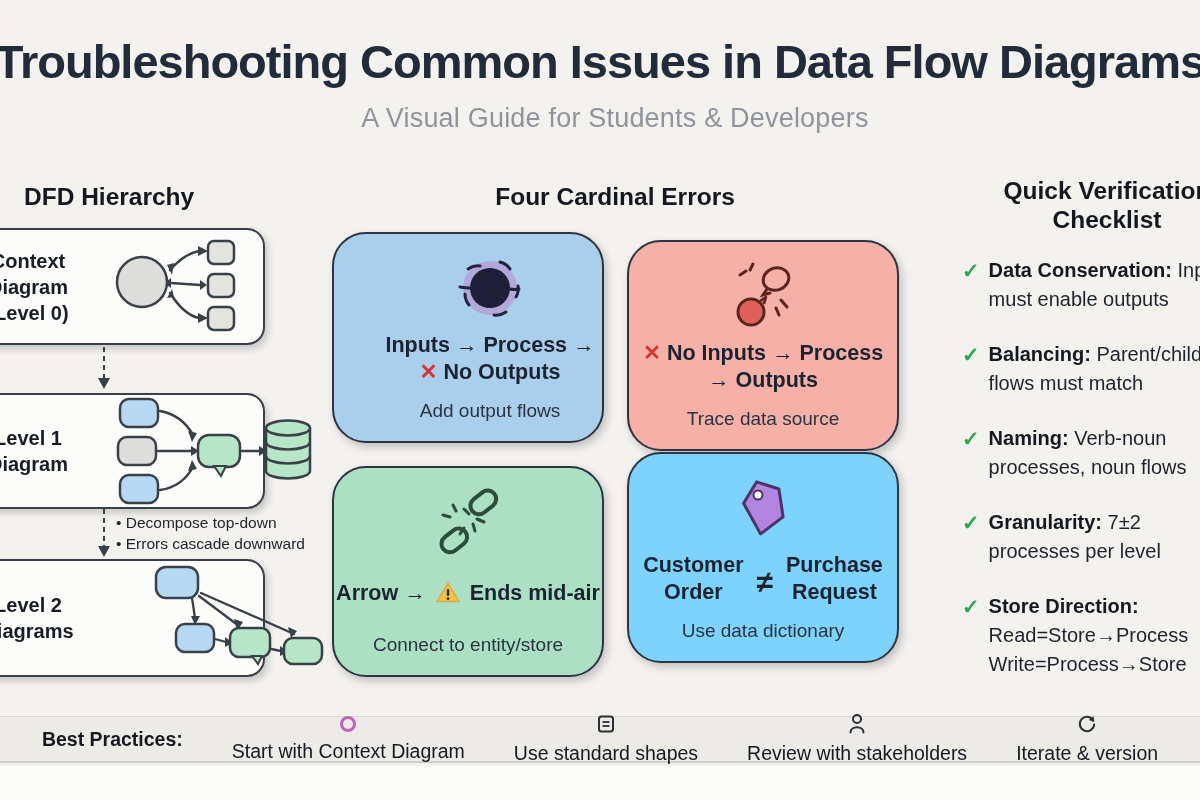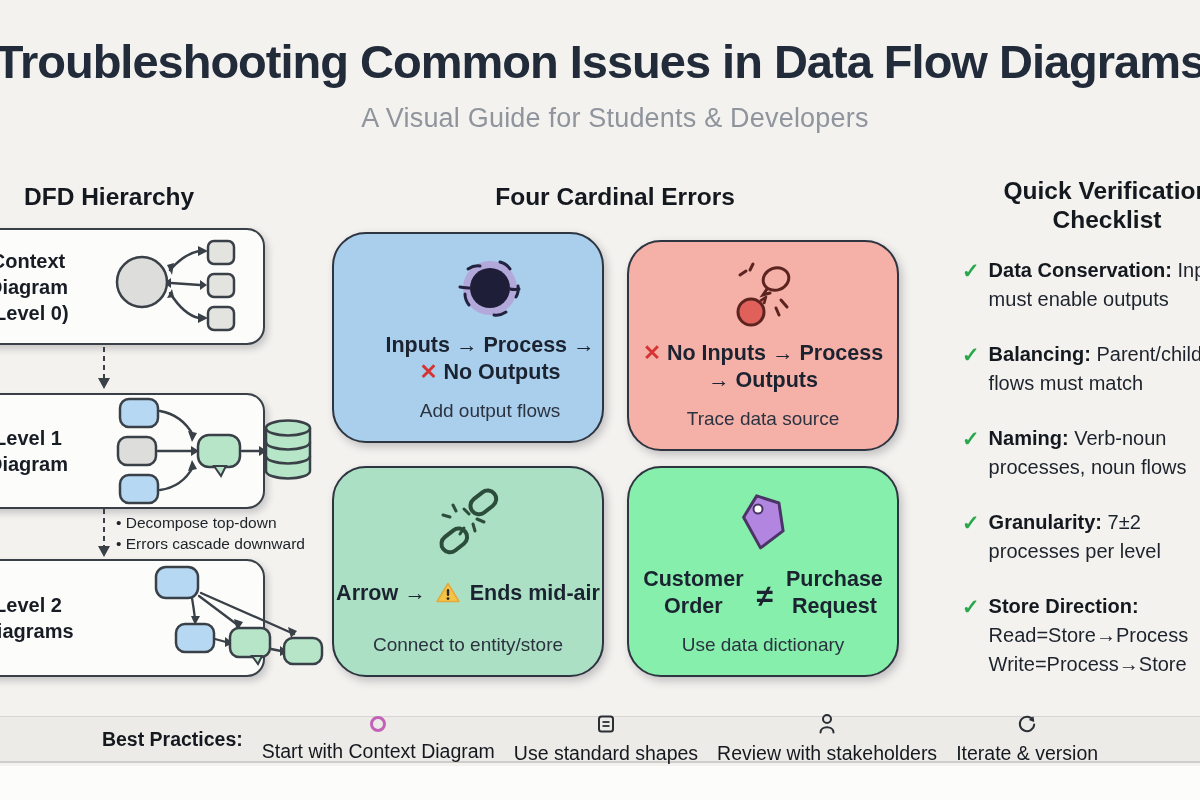--- a/index.html
+++ b/index.html
@@ -64,21 +64,21 @@
   .chk-item { display:flex; margin-bottom:26px; }
   .chk-check { color:#27a84b; font-weight:bold; font-size:21px; margin-right:9px; line-height:29px; }
   .chk-text { font-size:20px; line-height:29px; color:#1d232c; }
   .chk-text .line { white-space:nowrap; }
   .chk-text b { color:#14181f; }
 
   
   .footer {
     position:absolute; left:0; top:716px; width:1200px; height:47px;
     background:#edebe7; border-top:1.5px solid #d8d6d2; border-bottom:2px solid #cfcdc9;
-    display:flex; align-items:center; justify-content:center; gap:19px;
+    display:flex; align-items:center; justify-content:center; gap:49px;
     font-size:19.5px; color:#15191f; white-space:nowrap;
   }
   .fp-label { font-weight:bold; }
   .fp-item { display:flex; align-items:center; gap:8px;flex-direction:column; }
   .ring-ic { width:16px; height:16px; border:3.5px solid #c263b8; border-radius:50%; }
   .below-strip { position:absolute; left:0; top:765.5px; width:1200px; height:35px; background:#fcfcfb; }
 </style>
 </head>
 <body>
 
@@ -264,21 +264,21 @@
           <path d="M12,1.5 L23,19.5 L1,19.5 Z" fill="#f6c445" stroke="#e3a93e" stroke-width="1.5" stroke-linejoin="round"></path>
           <rect x="10.8" y="7" width="2.4" height="7" rx="1.2" fill="#2a2a2a"></rect>
           <circle cx="12" cy="16.6" r="1.4" fill="#2a2a2a"></circle>
         </svg>
         <span>Ends mid-air</span>
       </span>
     </div>
     <div class="err-fix">Connect to entity/store</div>
   </div>
 
-  <div class="err-card" style="left:627px; top:466px; background:#86efac;">
+  <div class="err-card" style="left:627px; top:452px; background:#7dd3fc;">
     <div class="err-icon">
       <svg width="70" height="70" viewBox="0 0 70 70">
         <path d="M25,9 L48,13 L56,40 L36,60 L15,32 Z" fill="#b286e0" stroke="#4a3566" stroke-width="3" stroke-linejoin="round" transform="rotate(8 35 35)"></path>
         <circle cx="30" cy="21" r="4.5" fill="#ffffff" stroke="#4a3566" stroke-width="2"></circle>
       </svg>
     </div>
     <div class="err-main">
       <span class="neq-row">
         <span style="text-align:center;">
           <span>Customer</span><br>

